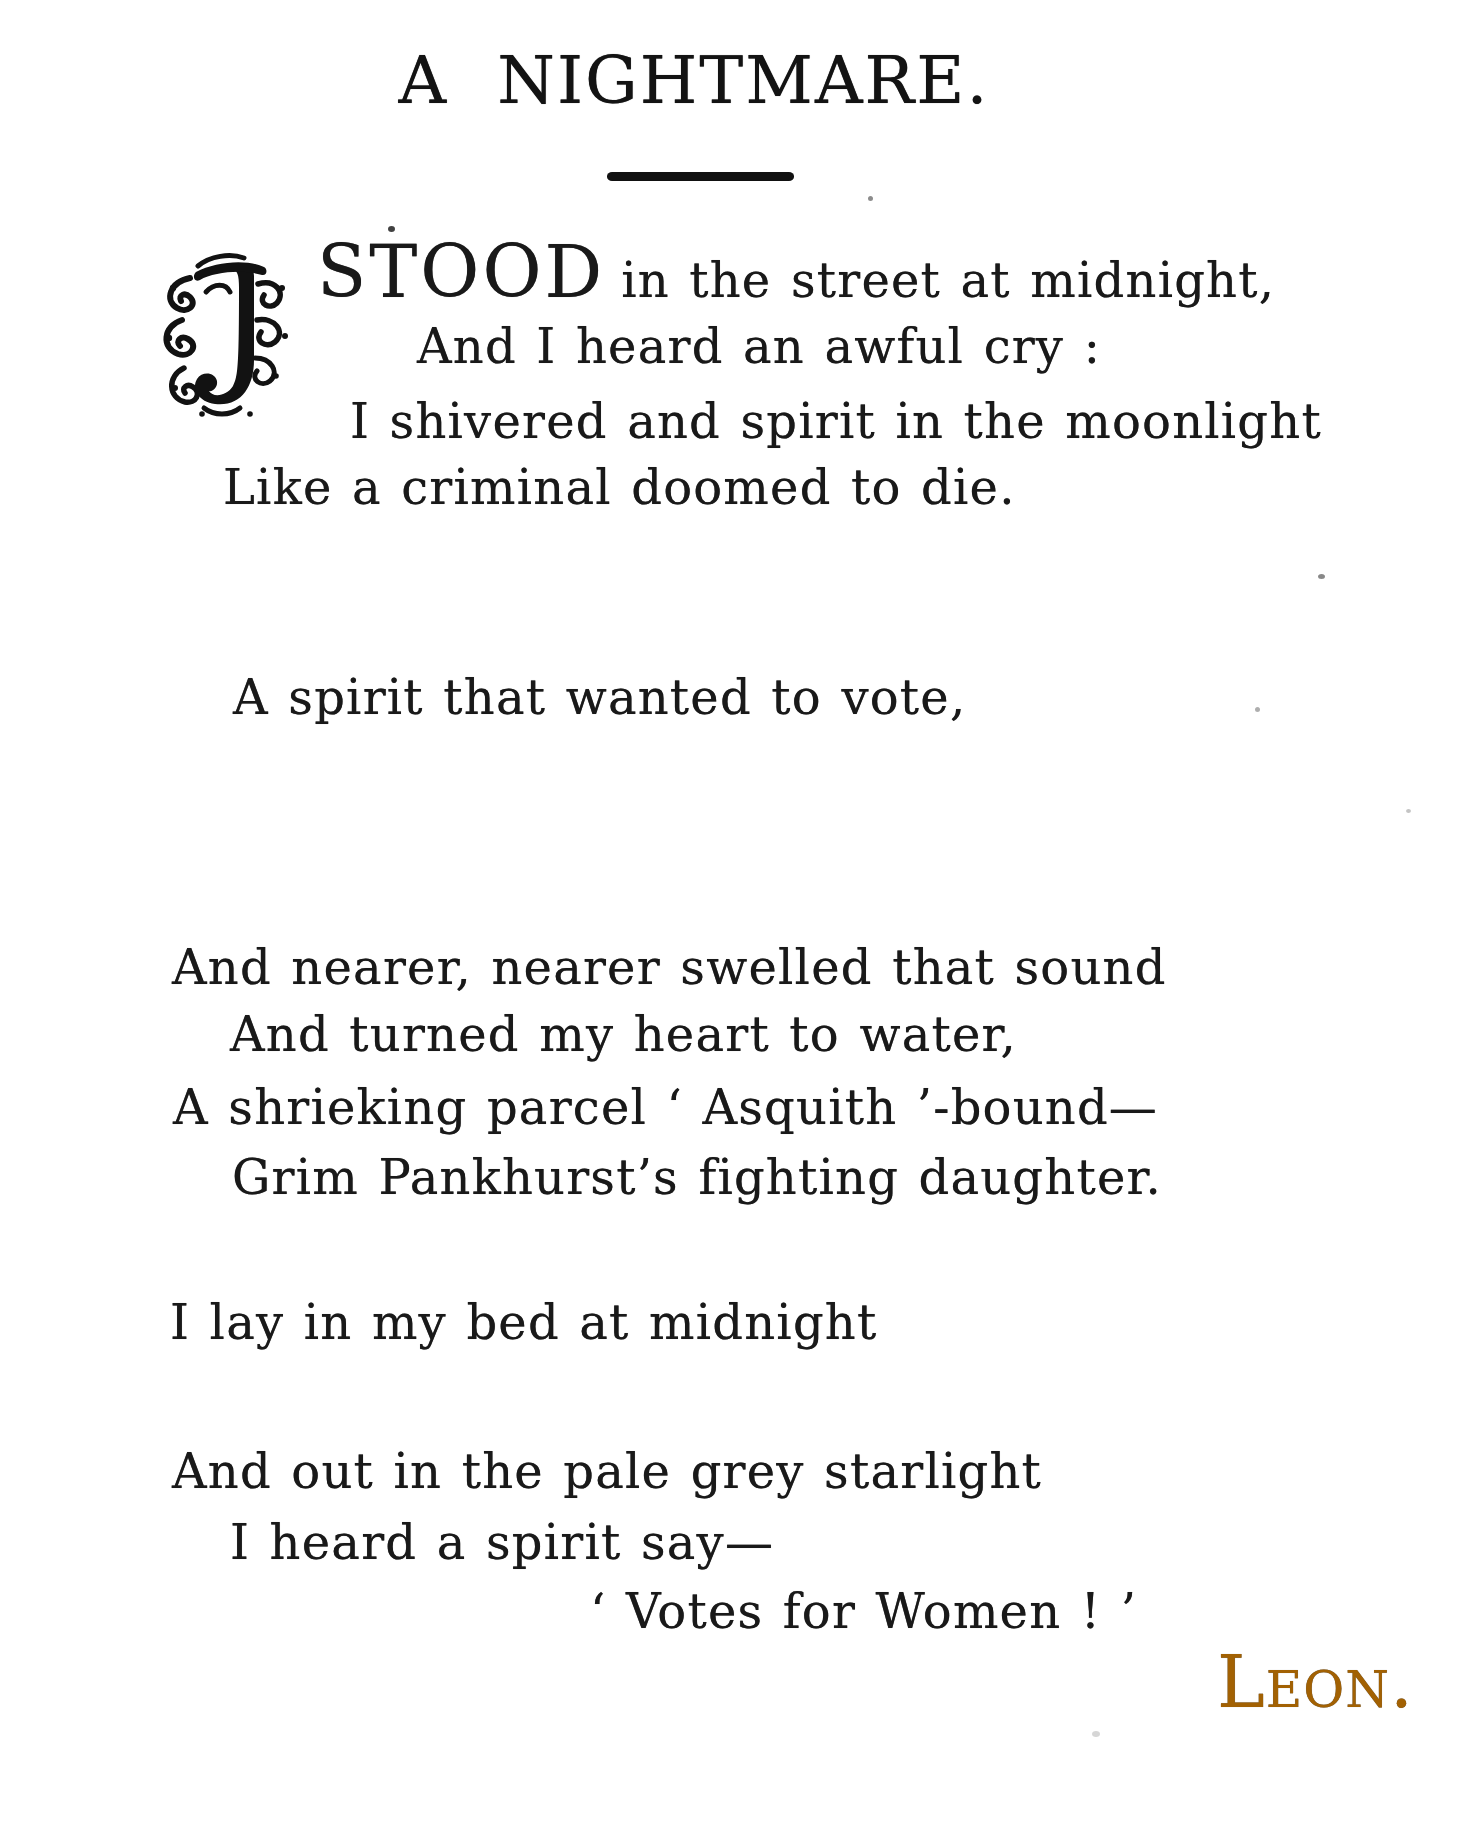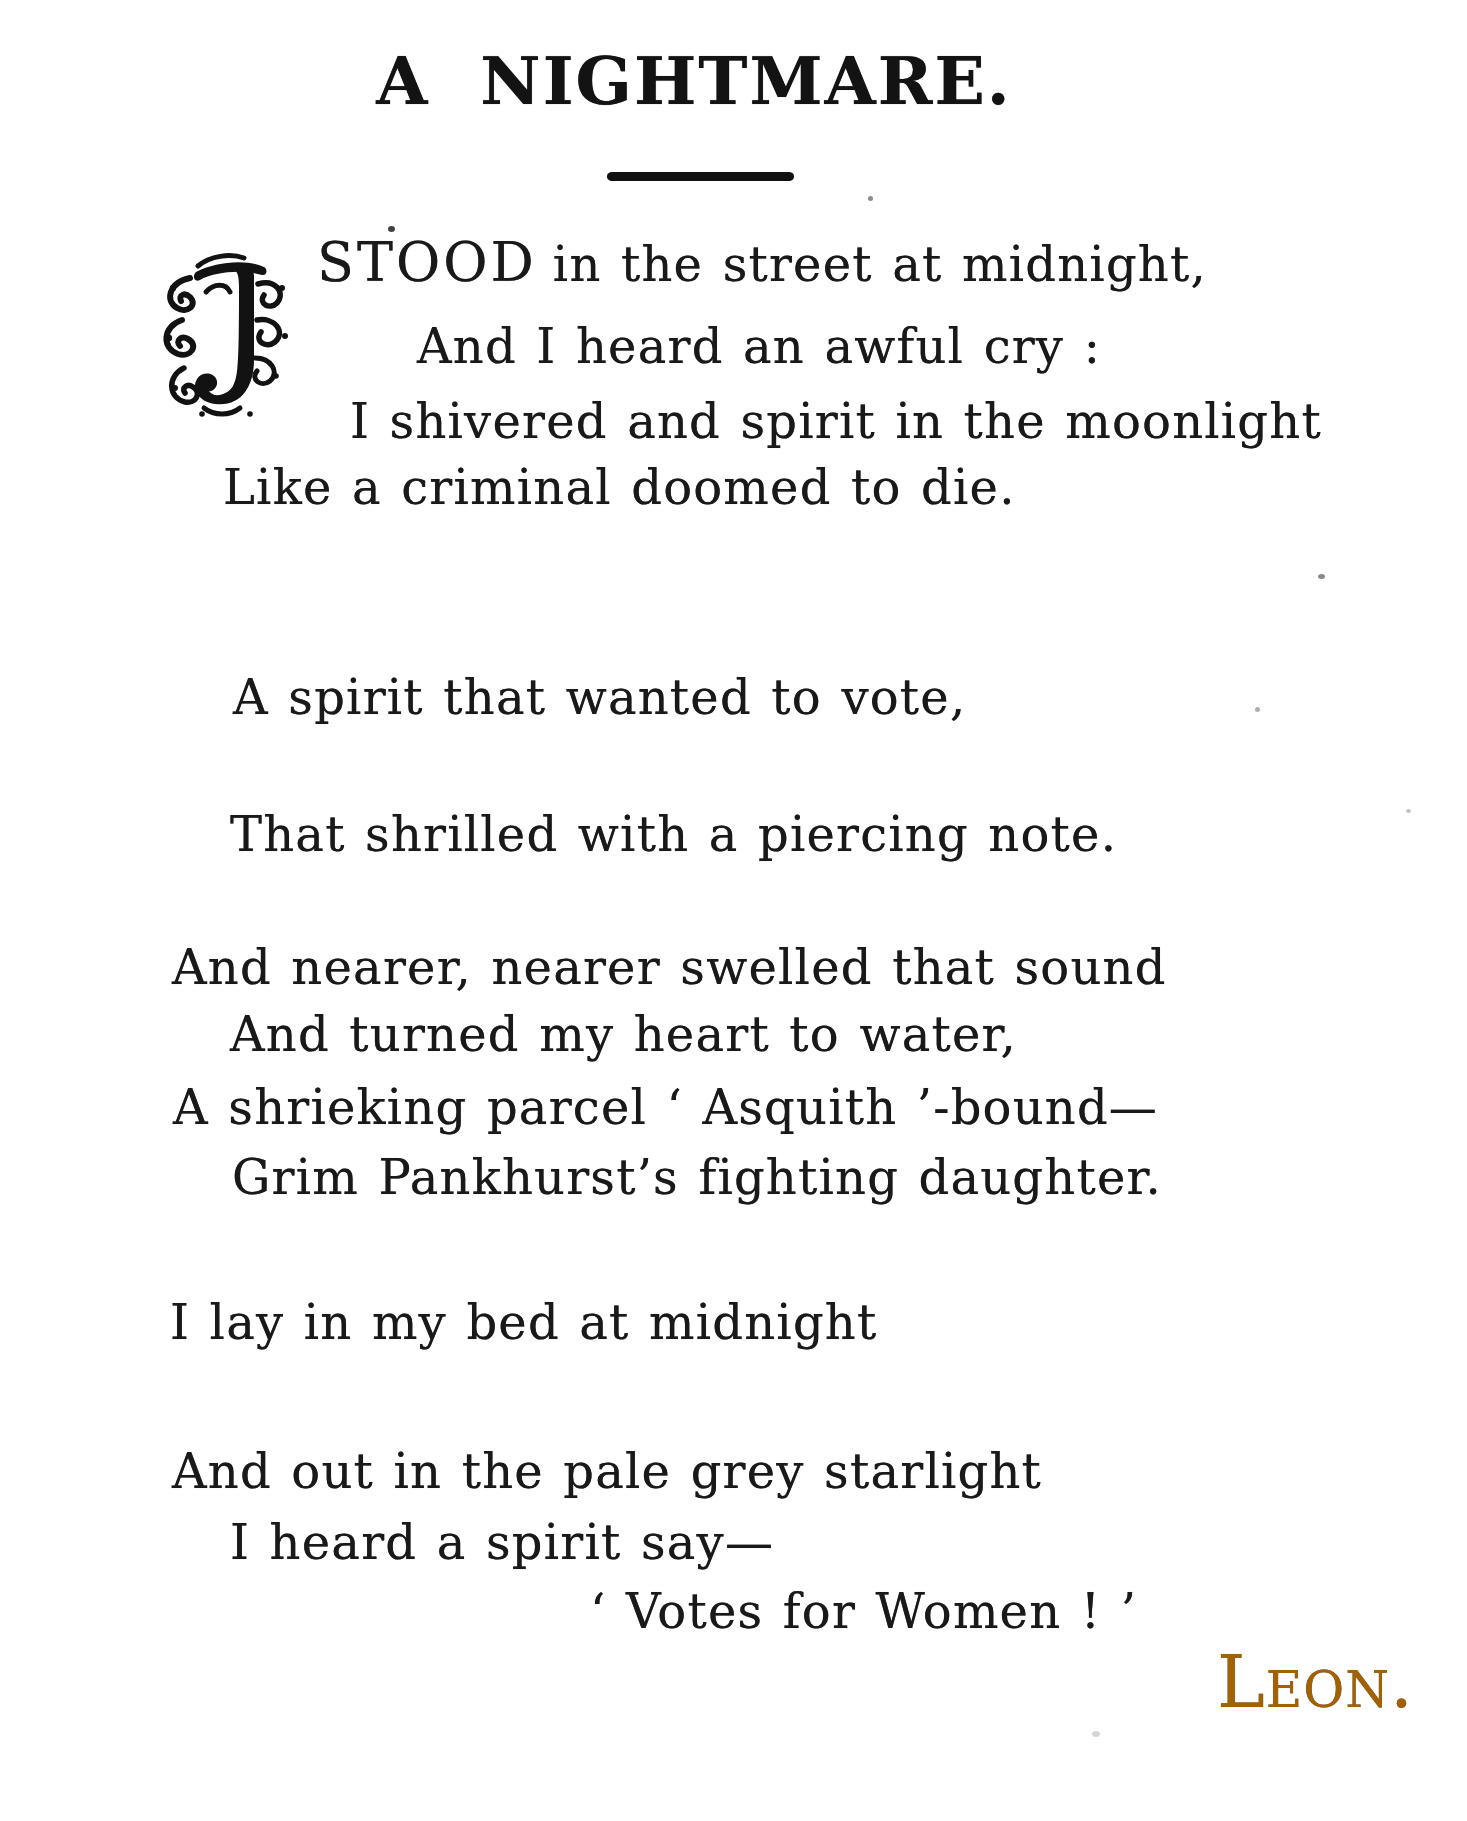--- a/index.html
+++ b/index.html
@@ -7,34 +7,34 @@
     position:relative;
     width:1467px;height:1821px;
     background:#ffffff;
     font-family:"DejaVu Serif", serif;
     color:#1c1c1c;
     overflow:hidden;
     filter:blur(0.3px) contrast(1.03);
   }
   .title{
     position:absolute;left:344px;top:42px;width:700px;
-    text-align:center;font-size:66px;font-weight:bold;
+    text-align:center;font-size:66px;font-weight:normal;
     letter-spacing:2px;word-spacing:26px;white-space:nowrap;
     color:#161616;text-shadow:0 0 0.8px rgba(17,17,17,.85);
   }
   .rule{
     position:absolute;left:607px;top:172px;width:187px;height:9px;
     background:#141414;border-radius:5px/4px;
   }
   .ln{
     position:absolute;font-size:48px;line-height:1;
     letter-spacing:1.2px;word-spacing:3px;white-space:nowrap;
     text-shadow:0 0 0.7px rgba(25,25,25,0.8);
   }
-  .opw{font-size:54px;letter-spacing:3px;}
+  .opw{font-size:72px;letter-spacing:3px;}
   .rest{margin-left:16px;margin-top:7px;}
   .sig{
     position:absolute;left:1217px;top:1646px;
     font-size:72px;font-variant:small-caps;letter-spacing:1px;line-height:1;
     color:#a16207;text-shadow:0 0 0.7px rgba(25,25,25,.8);text-align:right;
   }
   .dropcap{position:absolute;left:154px;top:246px;width:142px;height:178px;}
   .sr{position:absolute;width:1px;height:1px;overflow:hidden;clip-path:inset(50%);white-space:nowrap;}
   .spk{position:absolute;border-radius:50%;}
 </style>
@@ -75,21 +75,20 @@
       </g>
     </svg>
   </div>
 
   <div class="ln" style="left:317px;top:236px"><span class="opw">STOOD</span><span class="rest">in the street at midnight,</span></div>
   <div class="ln" style="left:417px;top:322px">And I heard an awful cry :</div>
   <div class="ln" style="left:350px;top:397px">I shivered and spirit in the moonlight</div>
   <div class="ln" style="left:223px;top:463px">Like a criminal doomed to die.</div>
 
   <div class="ln" style="left:233px;top:673px">A spirit that wanted to vote,</div>
-  <div class="ln" style="left:230px;top:810px">That shrilled with a piercing note.</div>
 
   <div class="ln" style="left:172px;top:943px">And nearer, nearer swelled that sound</div>
   <div class="ln" style="left:230px;top:1010px">And turned my heart to water,</div>
   <div class="ln" style="left:173px;top:1083px">A shrieking parcel ‘ Asquith ’-bound—</div>
   <div class="ln" style="left:232px;top:1153px">Grim Pankhurst’s fighting daughter.</div>
 
   <div class="ln" style="left:170px;top:1298px">I lay in my bed at midnight</div>
   <div class="ln" style="left:172px;top:1447px">And out in the pale grey starlight</div>
   <div class="ln" style="left:230px;top:1518px">I heard a spirit say—</div>
 

